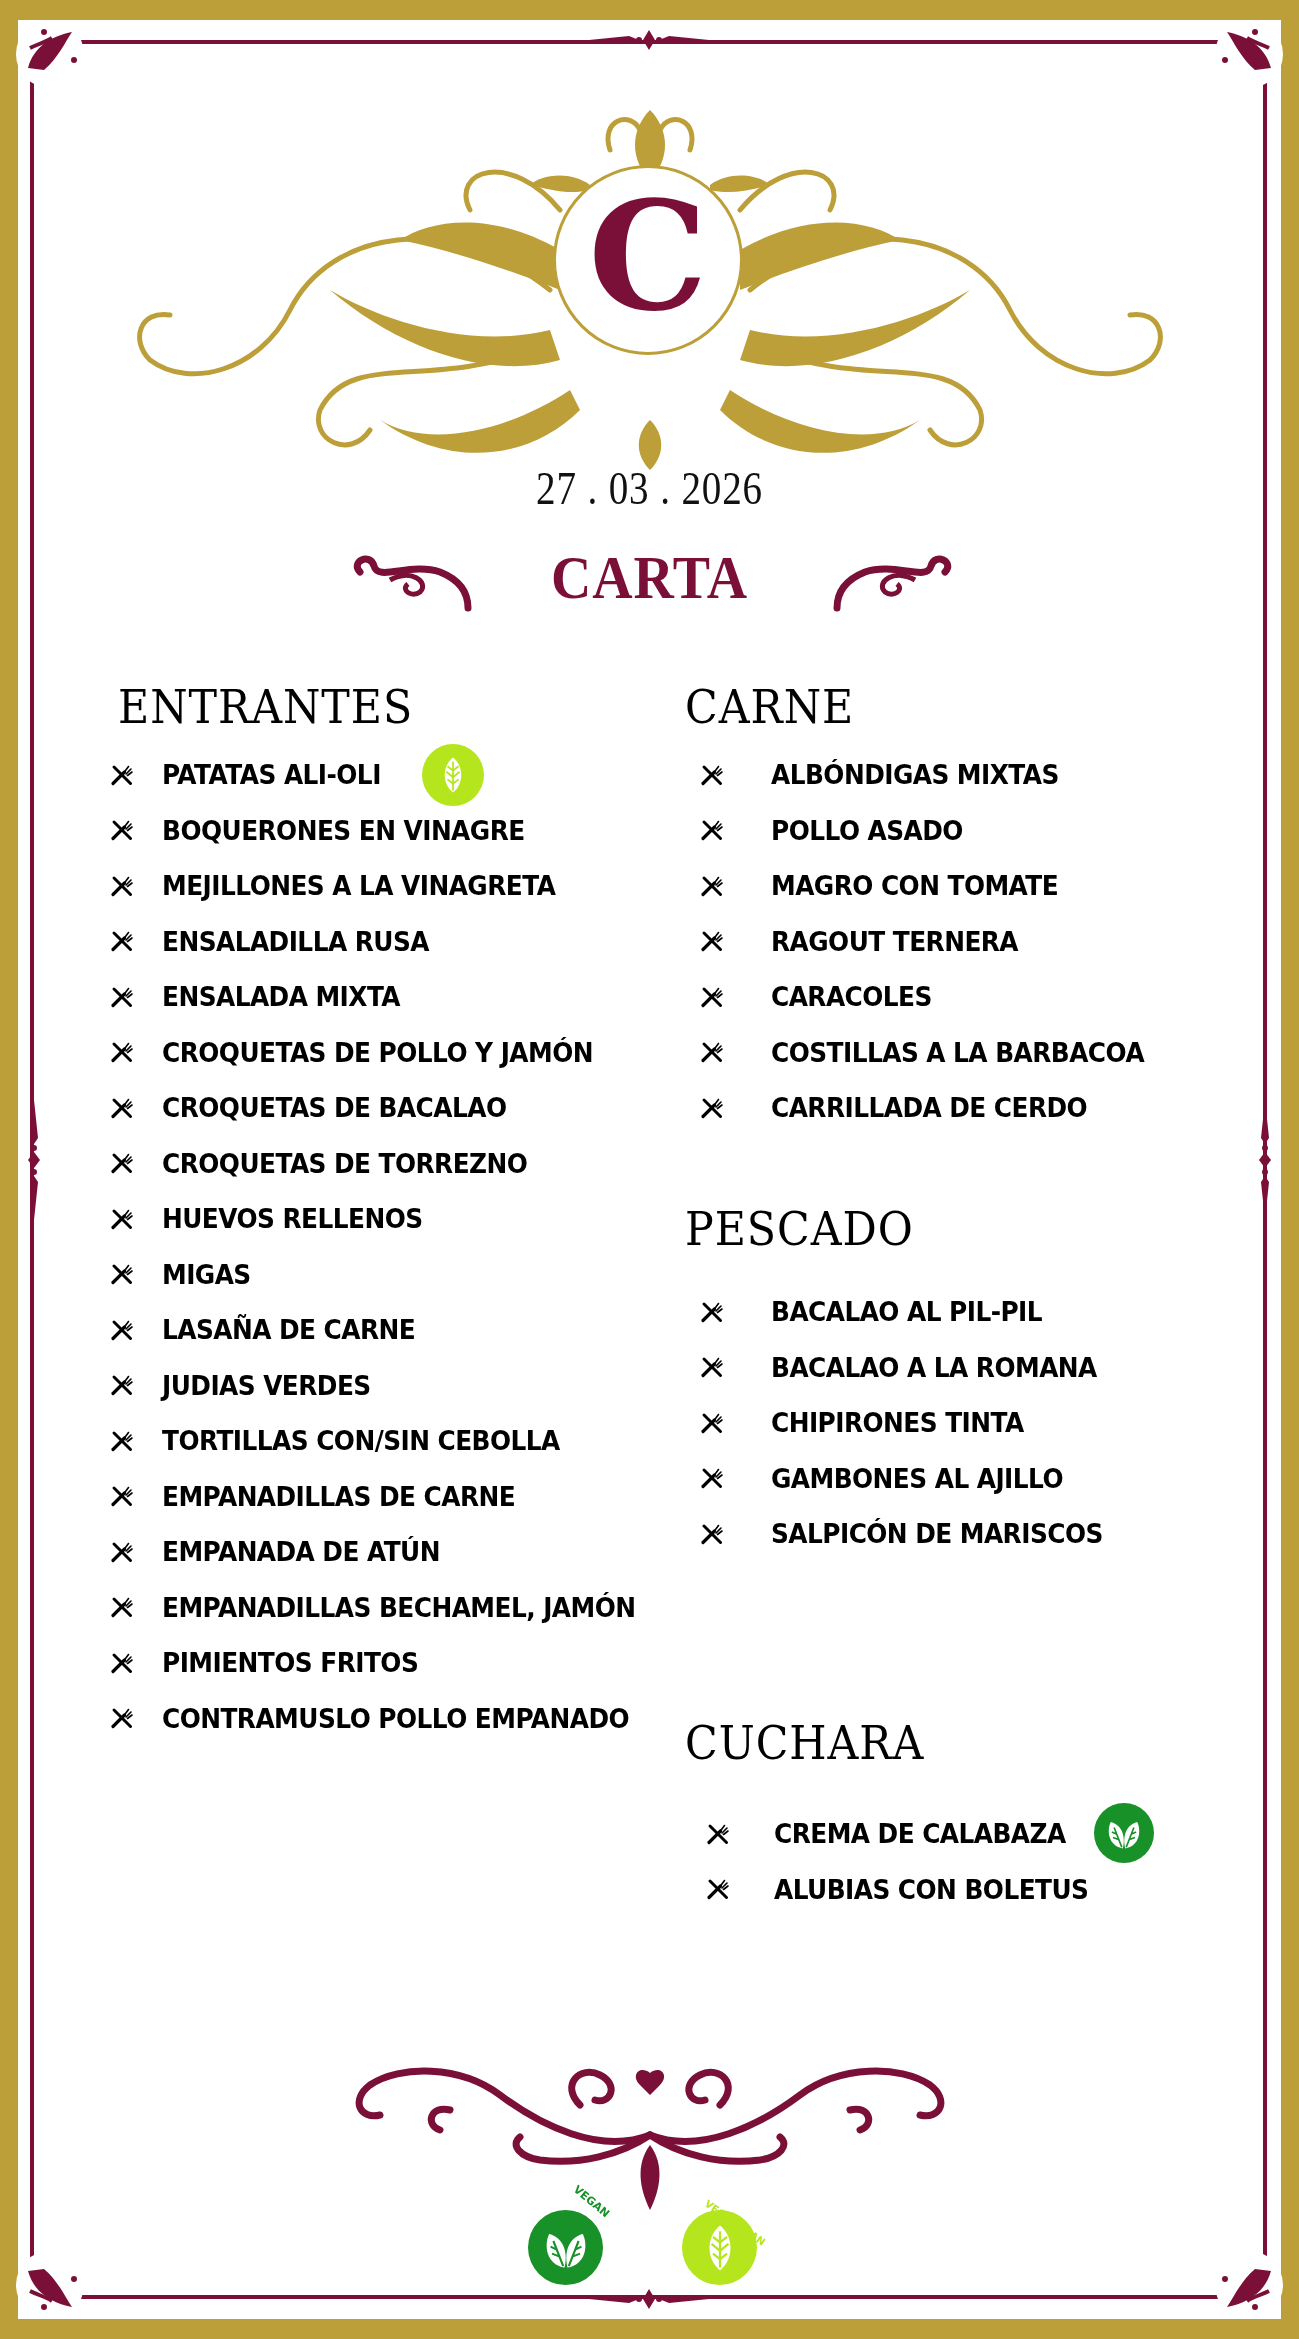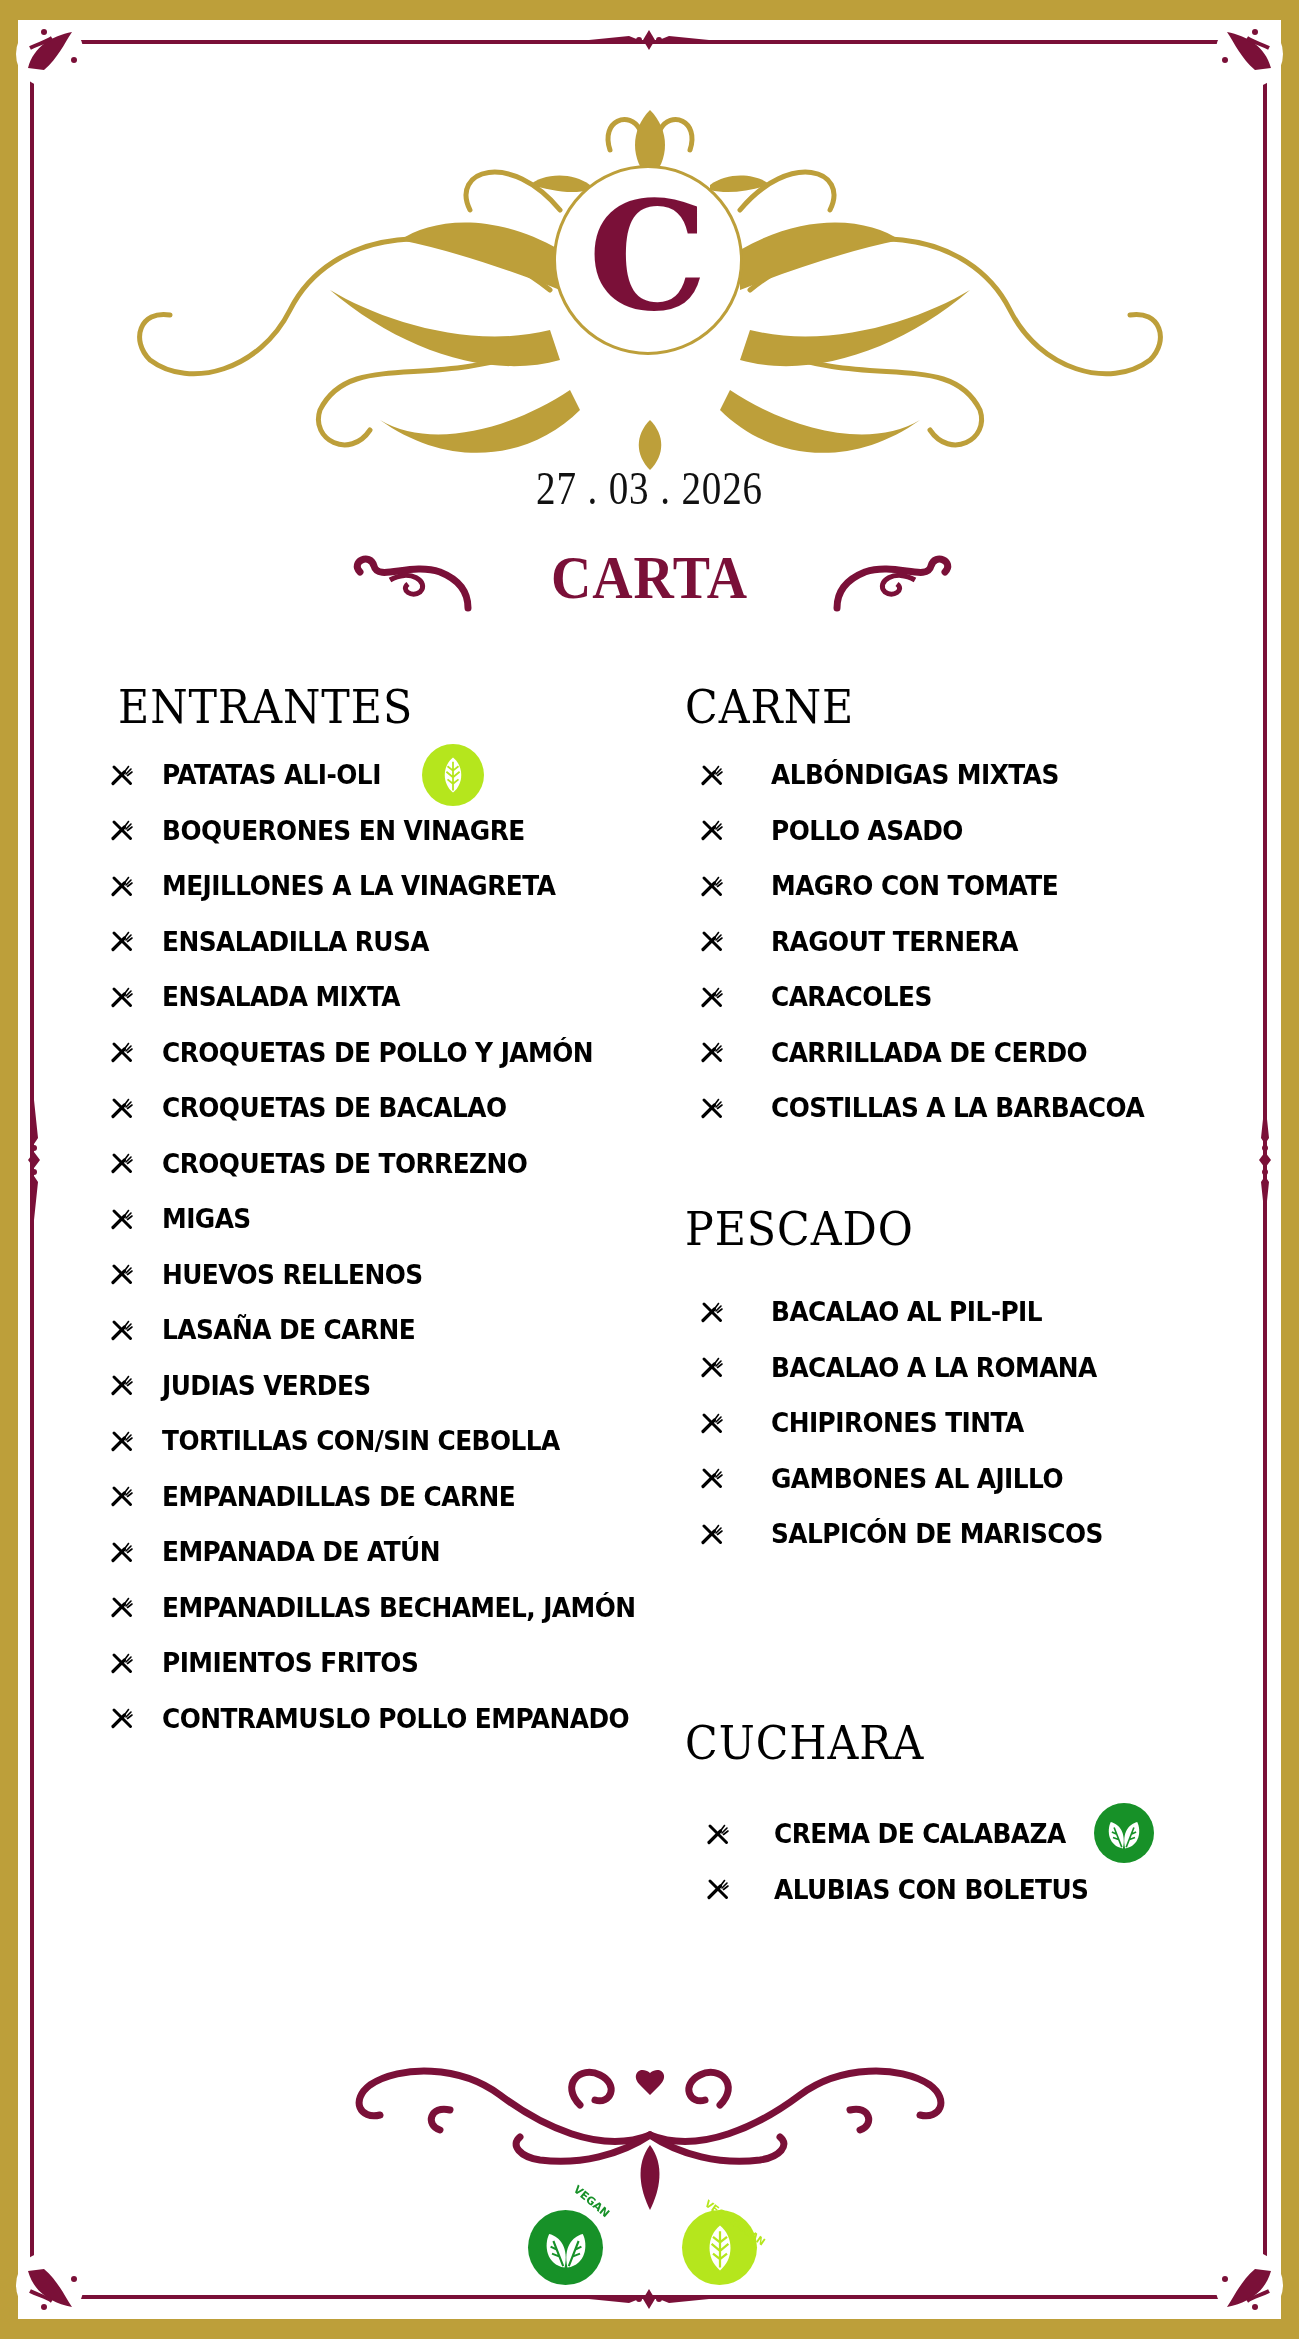--- a/index.html
+++ b/index.html
@@ -204,27 +204,27 @@
   <li>
       <svg class="item-icon">
         <use href="#forkknife"></use>
       </svg>
       <span class="item-text" style="margin-left:52px;">CROQUETAS DE TORREZNO</span>
     </li>
   <li>
       <svg class="item-icon">
         <use href="#forkknife"></use>
       </svg>
+      <span class="item-text" style="margin-left:52px;">HUEVOS RELLENOS</span>
+    </li>
+  <li>
+      <svg class="item-icon">
+        <use href="#forkknife"></use>
+      </svg>
       <span class="item-text" style="margin-left:52px;">MIGAS</span>
-    </li>
-  <li>
-      <svg class="item-icon">
-        <use href="#forkknife"></use>
-      </svg>
-      <span class="item-text" style="margin-left:52px;">HUEVOS RELLENOS</span>
     </li>
   <li>
       <svg class="item-icon">
         <use href="#forkknife"></use>
       </svg>
       <span class="item-text" style="margin-left:52px;">LASAÑA DE CARNE</span>
     </li>
   <li>
       <svg class="item-icon">
         <use href="#forkknife"></use>
@@ -298,27 +298,27 @@
   <li>
       <svg class="item-icon">
         <use href="#forkknife"></use>
       </svg>
       <span class="item-text" style="margin-left:71px;">CARACOLES</span>
     </li>
   <li>
       <svg class="item-icon">
         <use href="#forkknife"></use>
       </svg>
+      <span class="item-text" style="margin-left:71px;">COSTILLAS A LA BARBACOA</span>
+    </li>
+  <li>
+      <svg class="item-icon">
+        <use href="#forkknife"></use>
+      </svg>
       <span class="item-text" style="margin-left:71px;">CARRILLADA DE CERDO</span>
-    </li>
-  <li>
-      <svg class="item-icon">
-        <use href="#forkknife"></use>
-      </svg>
-      <span class="item-text" style="margin-left:71px;">COSTILLAS A LA BARBACOA</span>
     </li>
 </ul>
 
 <div class="section-title" style="left:685px;top:1206px;">PESCADO</div>
 <ul class="list" style="left:700px;top:1284px;width:480px;">
   <li>
       <svg class="item-icon">
         <use href="#forkknife"></use>
       </svg>
       <span class="item-text" style="margin-left:71px;">BACALAO AL PIL-PIL</span>

